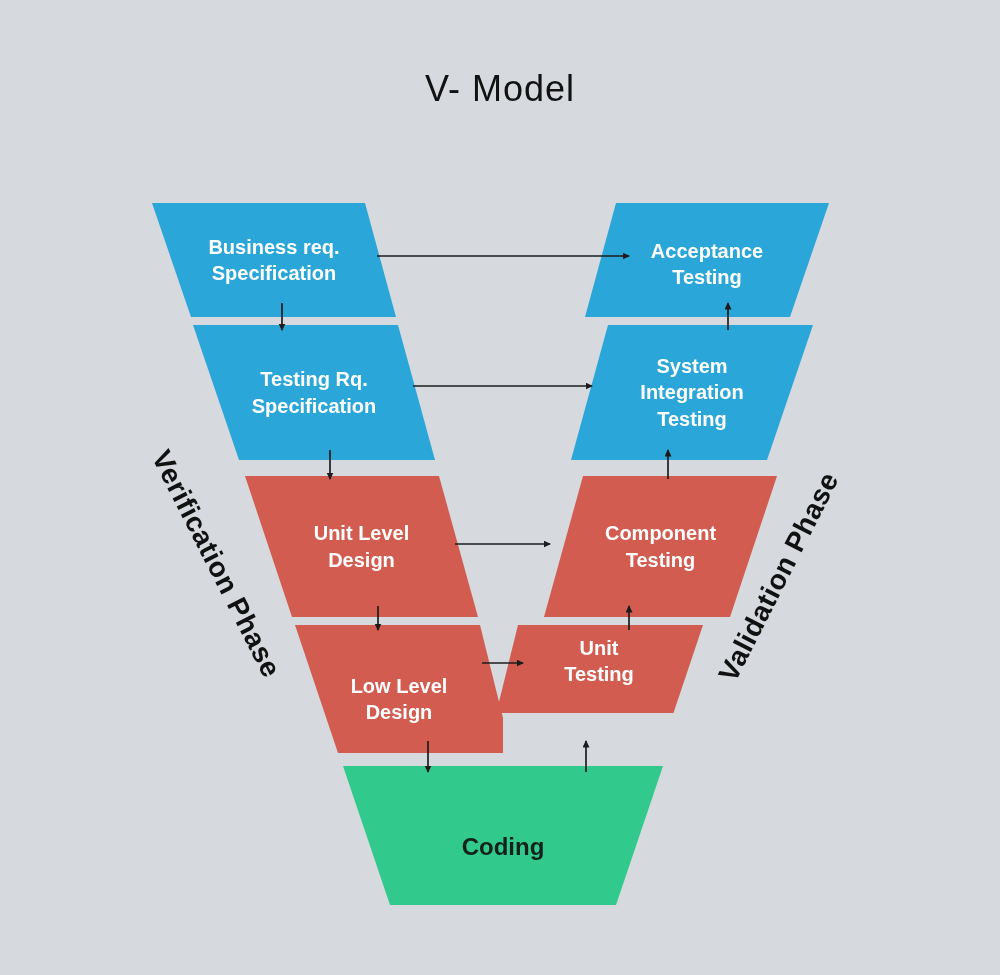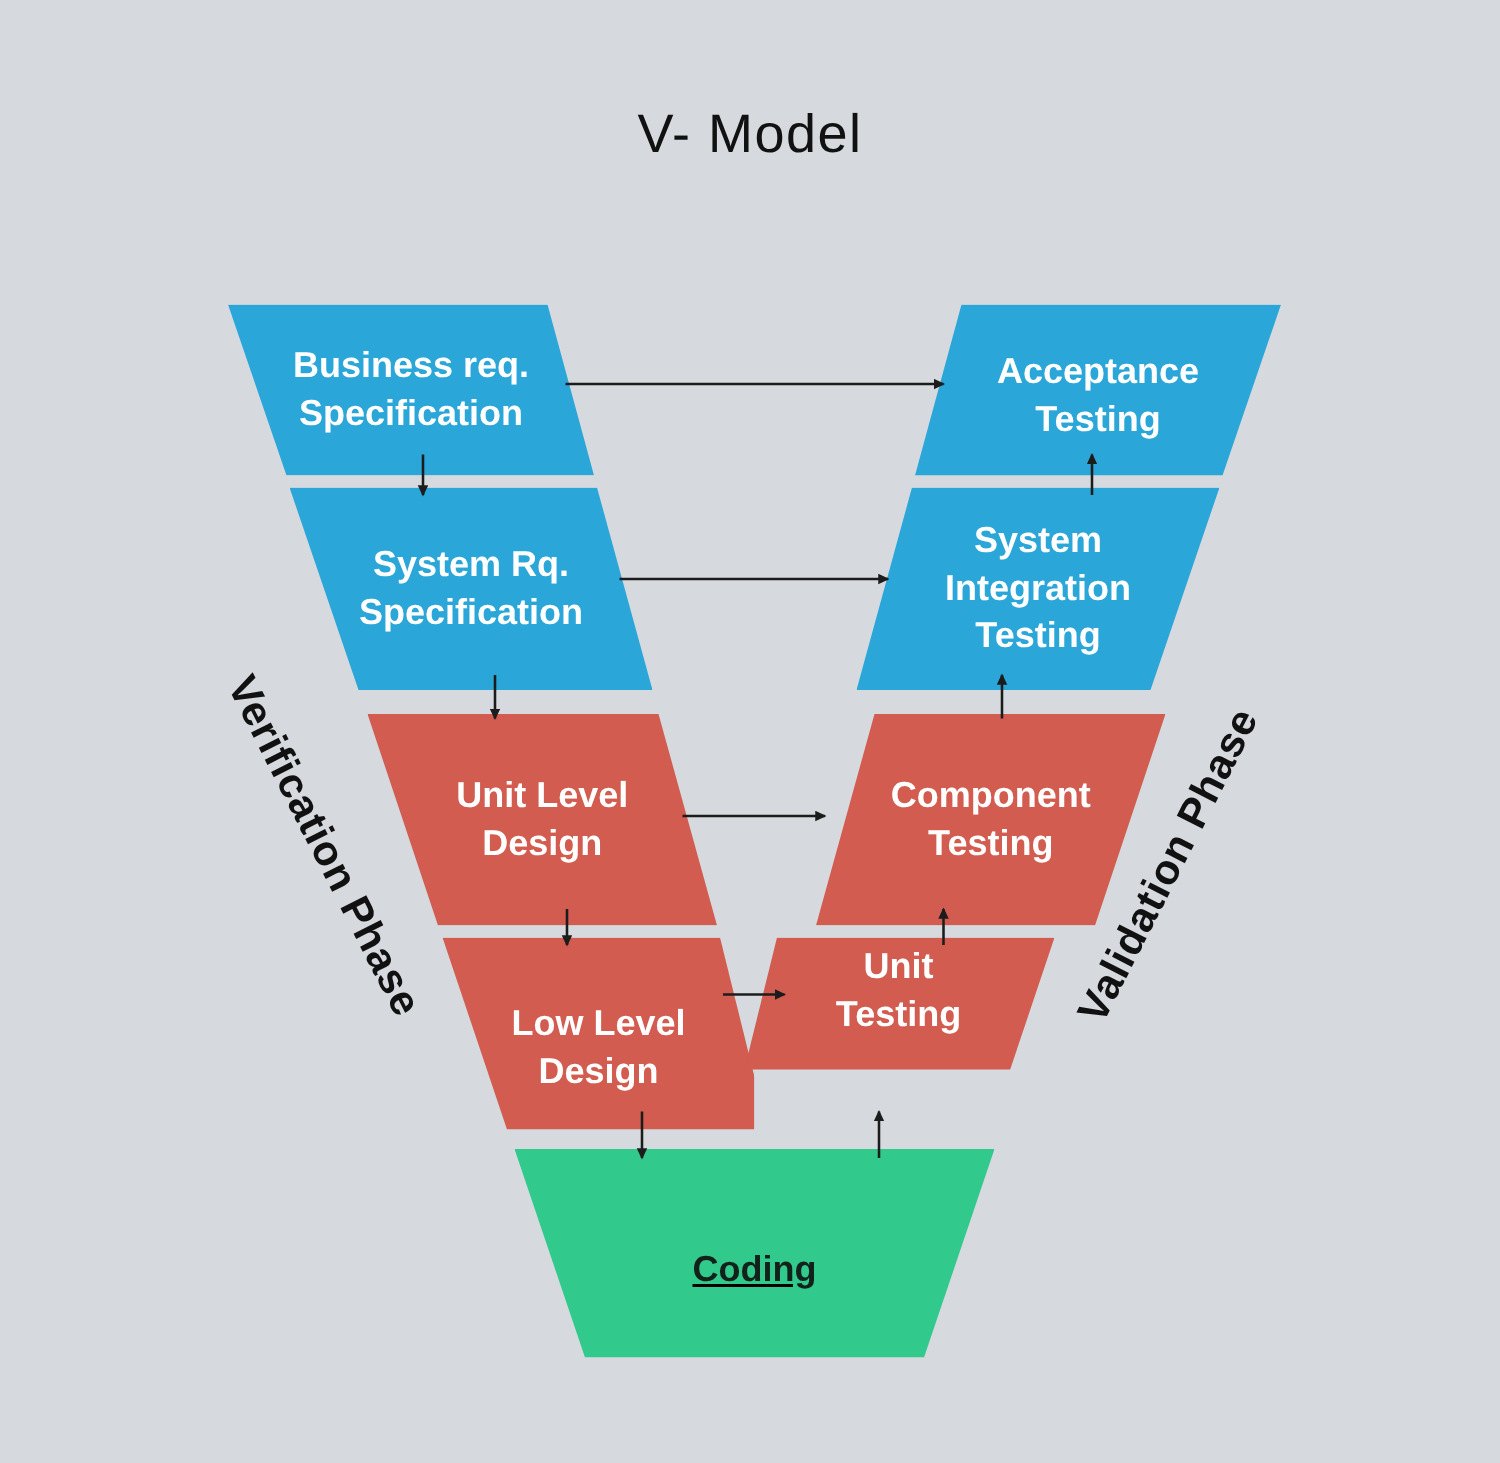--- a/index.html
+++ b/index.html
@@ -40,51 +40,51 @@
   .node {
     position: absolute;
     display: flex;
     align-items: center;
     justify-content: center;
     text-align: center;
   }
   .node .node-label {
     white-space: pre-line;
     font-weight: bold;
-    font-size: 24px;
+    font-size: 20px;
     line-height: 1.32;
     color: #ffffff;
   }
   .blue  { background: #2ba6d8; }
   .red   { background: #d15c4f; }
   .green { background: #31c98c; }
   .green .node-label { color: #12221b; font-size: 24px; }
 
   
   .n-l1 { left: 152px; top: 203px; width: 244px; height: 114px;
           clip-path: polygon(0px 0px, 213px 0px, 244px 114px, 39px 114px); }
   .n-l2 { left: 193px; top: 325px; width: 242px; height: 135px;
           clip-path: polygon(0px 0px, 205px 0px, 242px 135px, 46px 135px); }
   .n-l3 { left: 245px; top: 476px; width: 233px; height: 141px;
           clip-path: polygon(0px 0px, 194px 0px, 233px 141px, 47px 141px); }
   .n-l4 { left: 295px; top: 625px; width: 208px; height: 164px;
           clip-path: polygon(0px 0px, 185px 0px, 208px 93px, 208px 128px, 43px 128px); }
   
-  .n-r1 { left: 610px; top: 203px; width: 244px; height: 122px;
+  .n-r1 { left: 585px; top: 203px; width: 244px; height: 122px;
           clip-path: polygon(31px 0px, 244px 0px, 205px 114px, 0px 114px); }
   .n-r2 { left: 571px; top: 325px; width: 242px; height: 135px;
           clip-path: polygon(37px 0px, 242px 0px, 196px 135px, 0px 135px); }
   .n-r3 { left: 544px; top: 476px; width: 233px; height: 141px;
           clip-path: polygon(39px 0px, 233px 0px, 186px 141px, 0px 141px); }
   .n-r4 { left: 495px; top: 625px; width: 208px; height: 88px;
           clip-path: polygon(23px 0px, 208px 0px, 165px 128px, 0px 128px, 0px 93px); text-align: center; }
   .n-l4 .node-label, .n-r4 .node-label { padding-bottom: 16px; }
   
   .n-coding { left: 343px; top: 766px; width: 320px; height: 161px;
-          clip-path: polygon(0px 0px, 320px 0px, 273px 139px, 47px 139px); text-decoration: underline; }
+          clip-path: polygon(0px 0px, 320px 0px, 273px 139px, 47px 139px); }
 
   .arrows {
     position: absolute;
     inset: 0;
     width: 1000px;
     height: 975px;
     pointer-events: none;
   }
   .arrows line { stroke: #1c1c1c; stroke-width: 1.7; }
 </style>
@@ -96,21 +96,21 @@
   <h1 class="title">V- Model</h1>
 
   <div class="phase phase-left">Verification Phase</div>
   <div class="phase phase-right">Validation Phase</div>
 
   <div class="node blue n-l1">
     <span class="node-label">Business req.
 Specification</span>
   </div>
   <div class="node blue n-l2">
-    <span class="node-label">System Rq.
+    <span class="node-label">Testing Rq.
 Specification</span>
   </div>
   <div class="node red n-l3">
     <span class="node-label">Unit Level
 Design</span>
   </div>
   <div class="node red n-l4">
     <span class="node-label">Low Level
 Design</span>
   </div>

